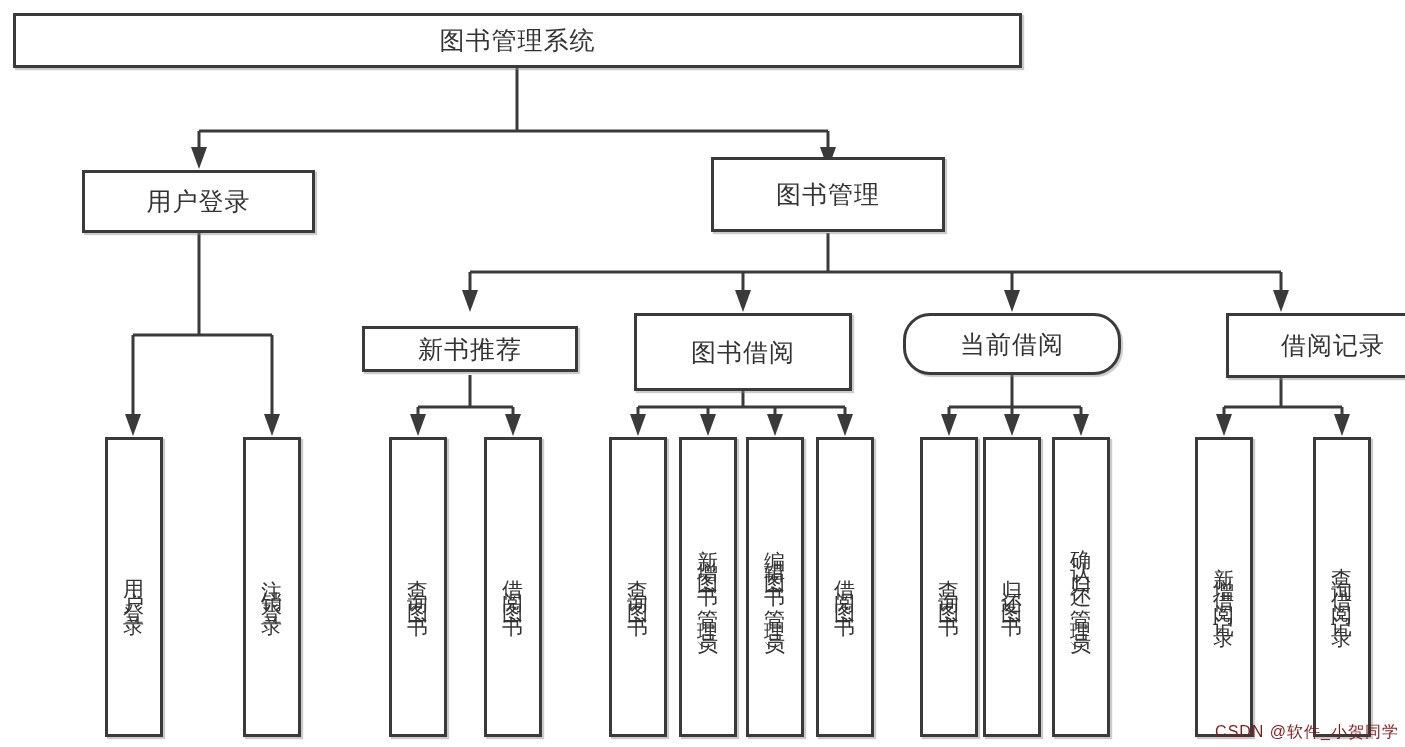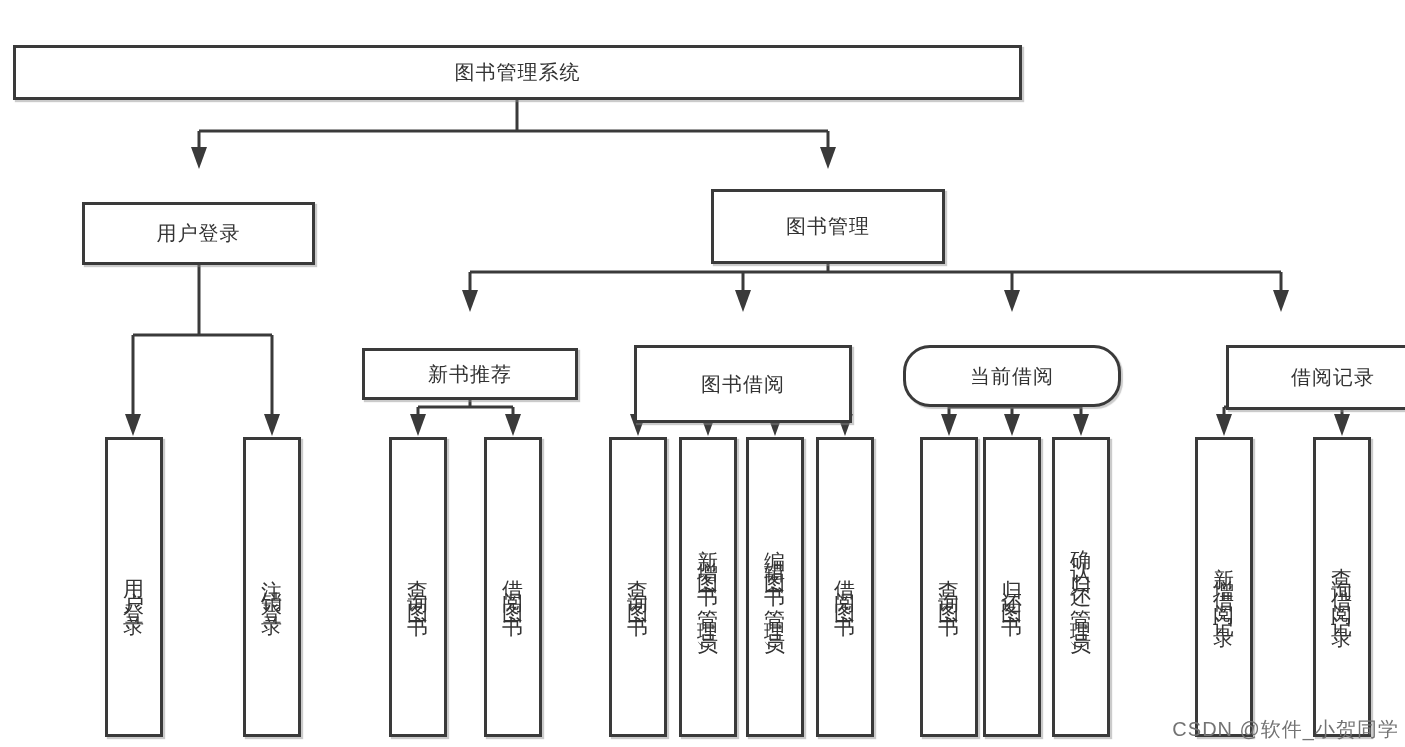--- a/index.html
+++ b/index.html
@@ -7,29 +7,29 @@
     position:relative; width:1405px; height:747px; background:#ffffff;
     font-family:"Liberation Sans","DejaVu Sans",sans-serif; color:#333333;
     overflow:hidden;
   }
   svg.connectors { position:absolute; left:0; top:0; width:1405px; height:747px; }
   .node {
     position:absolute; background:#ffffff; border:3px solid #3a3a3a;
     box-sizing:border-box; display:flex; align-items:center; justify-content:center;
     box-shadow:2px 2px 1px rgba(140,140,140,0.45);
   }
-  .node.h { font-size:20px; letter-spacing:1px; white-space:nowrap;margin-top:32px; }
+  .node.h { font-size:25px; letter-spacing:1px; white-space:nowrap; }
   .node.v {
     writing-mode:vertical-rl; text-orientation:mixed;
     font-size:21px; letter-spacing:12px; line-height:1;
     width:58px; height:300px; top:437px;
   }
   .watermark {
     position:absolute; right:6px; bottom:4px;
-    font-size:20px; color:#737373; letter-spacing:1px; white-space:nowrap;
+    font-size:16px; color:#7f1d1d; letter-spacing:1px; white-space:nowrap;
   }
 </style>
 </head>
 <body>
 
 <div class="canvas">
 
   <svg class="connectors" viewBox="0 0 1405 747" xmlns="http://www.w3.org/2000/svg">
     <g stroke="#3a3a3a" stroke-width="3" fill="none">
 
@@ -71,21 +71,21 @@
       <polygon points="1216,414 1232,414 1224,436"></polygon>
       <polygon points="1334,414 1350,414 1342,436"></polygon>
     </g>
   </svg>
 
   <div class="node h" style="left:13px; top:13px; width:1009px; height:55px;">图书管理系统</div>
 
   <div class="node h" style="left:82px; top:170px; width:233px; height:63px;">用户登录</div>
   <div class="node h" style="left:711px; top:157px; width:234px; height:75px;">图书管理</div>
 
-  <div class="node h" style="left:362px; top:316px; width:216px; height:52px;">新书推荐</div>
+  <div class="node h" style="left:362px; top:326px; width:216px; height:46px;">新书推荐</div>
   <div class="node h" style="left:634px; top:313px; width:218px; height:78px;">图书借阅</div>
   <div class="node h" style="left:903px; top:313px; width:218px; height:62px;border-radius:27px;">当前借阅</div>
   <div class="node h" style="left:1226px; top:313px; width:214px; height:65px;">借阅记录</div>
 
   <div class="node v" style="left:105px;">用户登录</div>
   <div class="node v" style="left:243px;">注销登录</div>
 
   <div class="node v" style="left:389px;">查询图书</div>
   <div class="node v" style="left:484px;">借阅图书</div>
 

